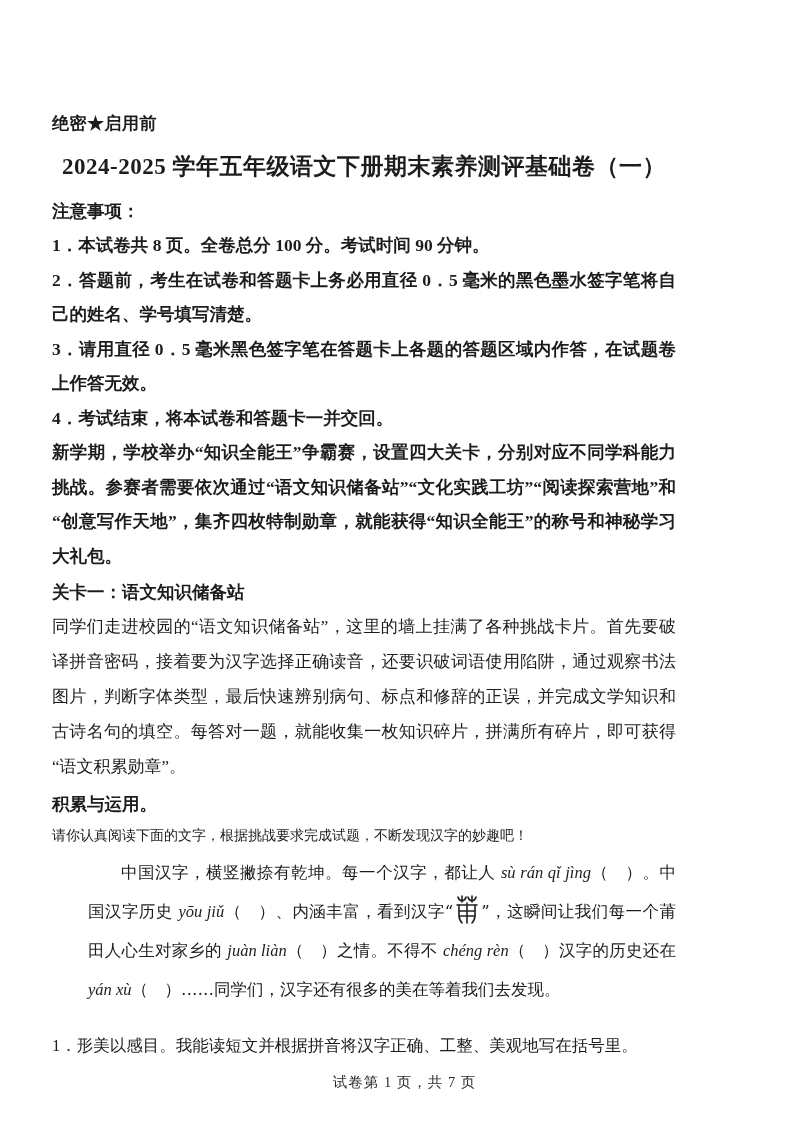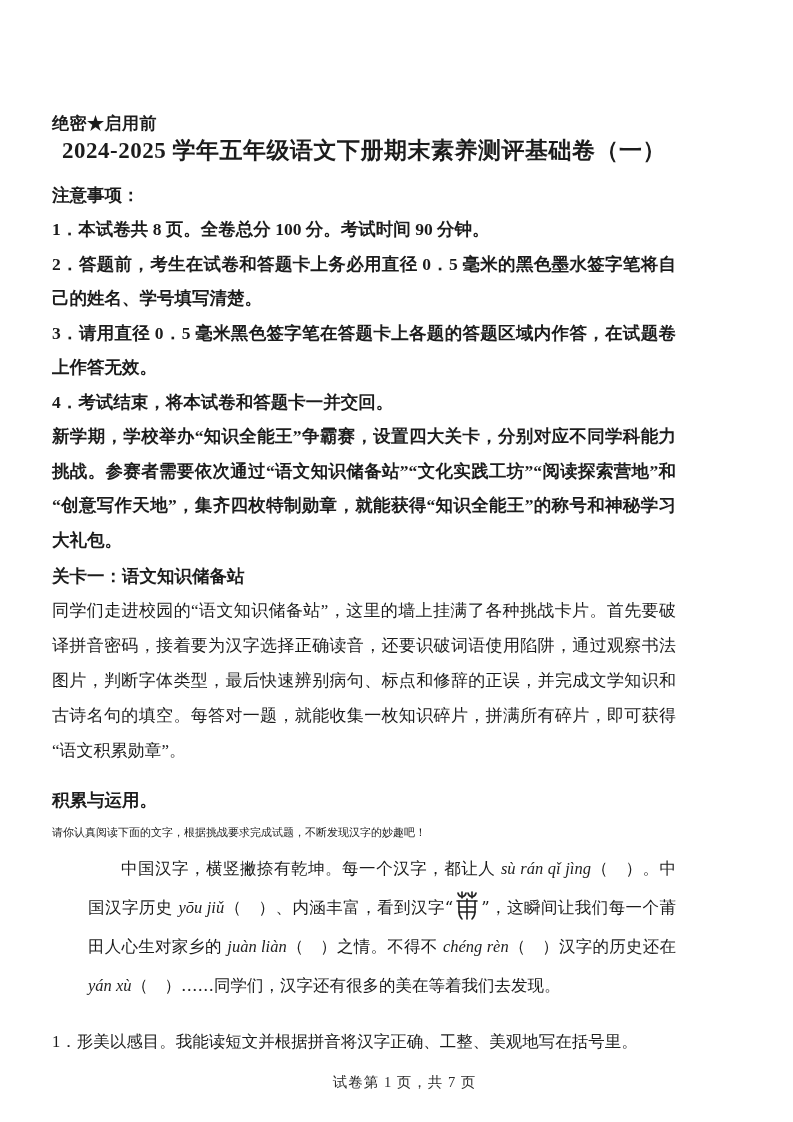--- a/index.html
+++ b/index.html
@@ -13,20 +13,21 @@
   }
   .page {
     padding: 112px 117px 0 52px;
   }
   .security {
     font-size: 17px;
     font-weight: bold;
     letter-spacing: 0.5px;
   }
   .paper-title {
+    margin-top: 16px;
     text-align: center;
     font-size: 23px;
     font-weight: bold;
     letter-spacing: 0.5px;
   }
   .notice-heading {
     margin-top: 12px;
     font-size: 17.5px;
     font-weight: bold;
     line-height: 34px;
@@ -51,27 +52,27 @@
     font-weight: bold;
     line-height: 34px;
   }
   .section-desc {
     font-size: 17px;
     line-height: 35px;
     text-align: justify;
     text-justify: inter-character;
   }
   .sub-heading {
-    margin-top: 16px;
+    margin-top: 4px;
     font-size: 17.5px;
     font-weight: bold;
     line-height: 33px;
   }
   .instruction {
-    font-size: 11px;
+    font-size: 14px;
     line-height: 30px;
   }
   .passage {
     margin-top: 2px;
     font-size: 16.5px;
     line-height: 39px;
     text-align: justify;
     text-justify: inter-character;
     text-indent: 2em;
     font-family: "DejaVu Serif", serif;

